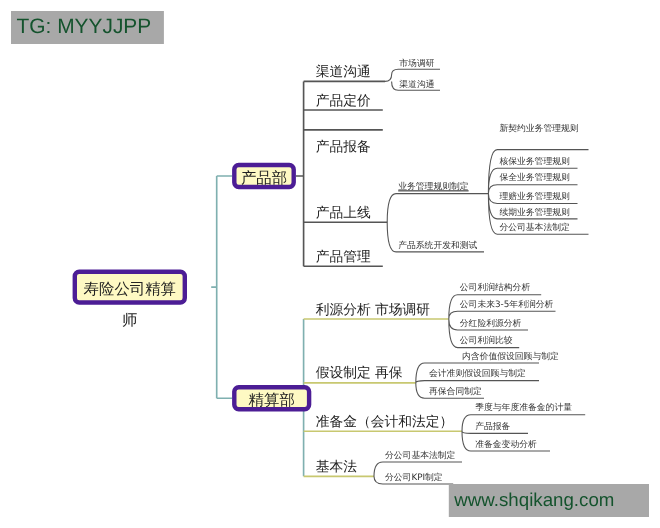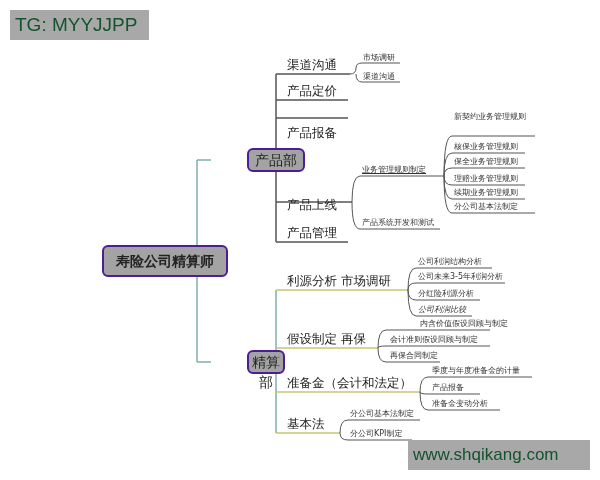--- a/index.html
+++ b/index.html
@@ -2,25 +2,25 @@
 <html><head>
 <meta charset="utf-8">
 <style>
   html, body { margin:0; padding:0; background:#ffffff; }
   body { width:600px; height:480px; position:relative; overflow:hidden;
          font-family:"DejaVu Sans", sans-serif; color:#222; }
   .abs { position:absolute; }
   .wm { background:#a8a8a8; color:#14532d; font-family:"Liberation Sans", sans-serif; }
   .wm-top { left:10px; top:10px; width:139px; height:30px; font-size:19px; line-height:30px; padding-left:5px; box-sizing:border-box; }
   .wm-bot { left:408px; top:440px; width:182px; height:30px; font-size:17px; line-height:30px; padding-left:5px; box-sizing:border-box; }
-  .box { border:2px solid #4c1d95; border-radius:6px; background:#a3a3a3; text-align:center; box-sizing:border-box;margin-left:36px; }
-  .root { left:66px; top:245px; width:126px; height:32px; font-size:14px; line-height:28px;font-weight:bold; }
+  .box { border:4px solid #4c1d95; border-radius:6px; background:#fef9c3; text-align:center; box-sizing:border-box; }
+  .root { left:66px; top:245px; width:104px; height:32px; font-size:14px; line-height:28px; }
   .dept { font-size:14px; height:24px; line-height:20px; }
   .d1 { left:211px; top:148px; width:58px; }
-  .d2 { left:211px; top:350px; width:38px; }
+  .d2 { left:211px; top:350px; width:72px; }
   .l2 { font-size:12.5px; line-height:16px; white-space:nowrap; }
   .l3 { font-size:8px; line-height:10px; white-space:nowrap; color:#333; }
   svg.lines { position:absolute; left:0; top:0; }
 </style>
 </head>
 <body>
 
 <svg class="lines" width="600" height="480">
 
   <path d="M192 261 H197 M197 160 V362 M197 160 H211 M197 362 H211" stroke="#7fb0b0" stroke-width="1.5" fill="none"></path>
@@ -50,21 +50,21 @@
 <div class="abs wm wm-bot">www.shqikang.com</div>
 
 <div class="abs box root">寿险公司精算师</div>
 
 <div class="abs box dept d1">产品部</div>
 <div class="abs box dept d2">精算部</div>
 
 <div class="abs l2" style="left:287px;top:57px;">渠道沟通</div>
 <div class="abs l2" style="left:287px;top:83px;">产品定价</div>
 <div class="abs l2" style="left:287px;top:101px;margin-top:24px;">产品报备</div>
-<div class="abs l2" style="left:287px;top:185px;margin-top:12px;">产品上线</div>
+<div class="abs l2" style="left:287px;top:185px;">产品上线</div>
 <div class="abs l2" style="left:287px;top:225px;">产品管理</div>
 
 <div class="abs l3" style="left:363px;top:53px;">市场调研</div>
 <div class="abs l3" style="left:363px;top:72px;">渠道沟通</div>
 
 <div class="abs l3" style="left:362px;top:165px;text-decoration:underline;">业务管理规则制定</div>
 <div class="abs l3" style="left:362px;top:218px;">产品系统开发和测试</div>
 
 <div class="abs l3" style="left:454px;top:112px;">新契约业务管理规则</div>
 <div class="abs l3" style="left:454px;top:142px;">核保业务管理规则</div>
@@ -74,21 +74,21 @@
 <div class="abs l3" style="left:454px;top:202px;">分公司基本法制定</div>
 
 <div class="abs l2" style="left:287px;top:273px;">利源分析  市场调研</div>
 <div class="abs l2" style="left:287px;top:331px;">假设制定  再保</div>
 <div class="abs l2" style="left:287px;top:375px;">准备金（会计和法定）</div>
 <div class="abs l2" style="left:287px;top:416px;">基本法</div>
 
 <div class="abs l3" style="left:418px;top:257px;">公司利润结构分析</div>
 <div class="abs l3" style="left:418px;top:272px;">公司未来3-5年利润分析</div>
 <div class="abs l3" style="left:418px;top:289px;">分红险利源分析</div>
-<div class="abs l3" style="left:418px;top:305px;font-style:italic;">公司利润比较</div>
+<div class="abs l3" style="left:418px;top:305px;">公司利润比较</div>
 
 <div class="abs l3" style="left:390px;top:319px;margin-left:30px;">内含价值假设回顾与制定</div>
 <div class="abs l3" style="left:390px;top:335px;">会计准则假设回顾与制定</div>
 <div class="abs l3" style="left:390px;top:351px;">再保合同制定</div>
 
 <div class="abs l3" style="left:432px;top:366px;">季度与年度准备金的计量</div>
 <div class="abs l3" style="left:432px;top:383px;">产品报备</div>
 <div class="abs l3" style="left:432px;top:399px;">准备金变动分析</div>
 
 <div class="abs l3" style="left:350px;top:409px;">分公司基本法制定</div>

